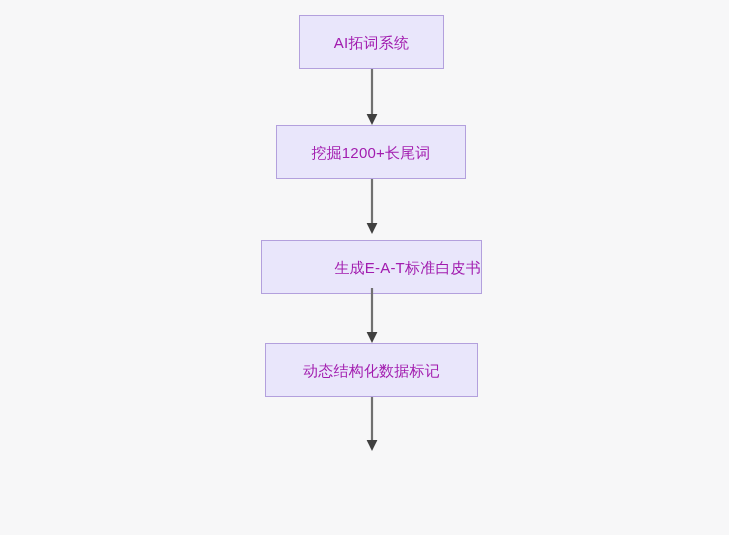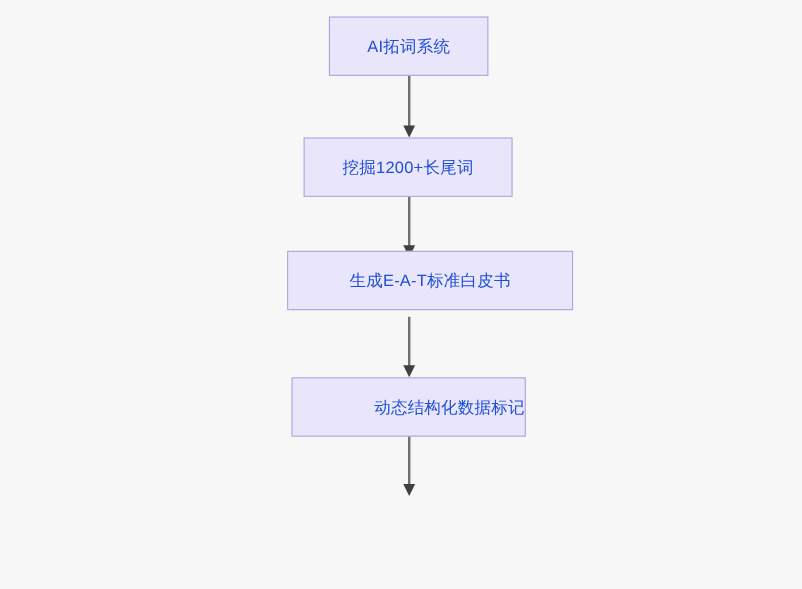--- a/index.html
+++ b/index.html
@@ -25,21 +25,21 @@
     background: #e9e6fb;
     border: 1.6px solid #b3a0dd;
     display: flex;
     align-items: center;
     justify-content: center;
     height: 54px;
   }
   .node-label {
     font-size: 15px;
     line-height: 1;
-    color: #1d4ed8;
+    color: #a21caf;
     letter-spacing: 0.2px;
     white-space: nowrap;
     text-align: center;
   }
   .connector {
     position: absolute;
     width: 20px;
     display: block;
   }
   .connector svg {
@@ -67,32 +67,32 @@
     <span class="node-label">挖掘1200+长尾词</span>
   </div>
 
   <div class="connector" style="left:362px; top:179px; height:55px;">
     <svg width="20" height="55" viewBox="0 0 20 55" xmlns="http://www.w3.org/2000/svg">
       <line x1="10" y1="0" x2="10" y2="47" stroke="#707070" stroke-width="2.2"></line>
       <polygon points="10,55 4.6,44 15.4,44" fill="#404040"></polygon>
     </svg>
   </div>
 
-  <div class="node" style="left:261px; top:228px; width:260px;">
+  <div class="node" style="left:261px; top:240px; width:221px;justify-content:flex-end;">
     <span class="node-label">生成E-A-T标准白皮书</span>
   </div>
 
   <div class="connector" style="left:362px; top:288px; height:55px;">
     <svg width="20" height="55" viewBox="0 0 20 55" xmlns="http://www.w3.org/2000/svg">
       <line x1="10" y1="0" x2="10" y2="47" stroke="#707070" stroke-width="2.2"></line>
       <polygon points="10,55 4.6,44 15.4,44" fill="#404040"></polygon>
     </svg>
   </div>
 
-  <div class="node" style="left:265px; top:343px; width:213px;justify-content:flex-end;">
+  <div class="node" style="left:265px; top:343px; width:213px;">
     <span class="node-label">动态结构化数据标记</span>
   </div>
 
   <div class="connector" style="left:362px; top:397px; height:54px;">
     <svg width="20" height="54" viewBox="0 0 20 54" xmlns="http://www.w3.org/2000/svg">
       <line x1="10" y1="0" x2="10" y2="46" stroke="#707070" stroke-width="2.2"></line>
       <polygon points="10,54 4.6,43 15.4,43" fill="#404040"></polygon>
     </svg>
   </div>
 

